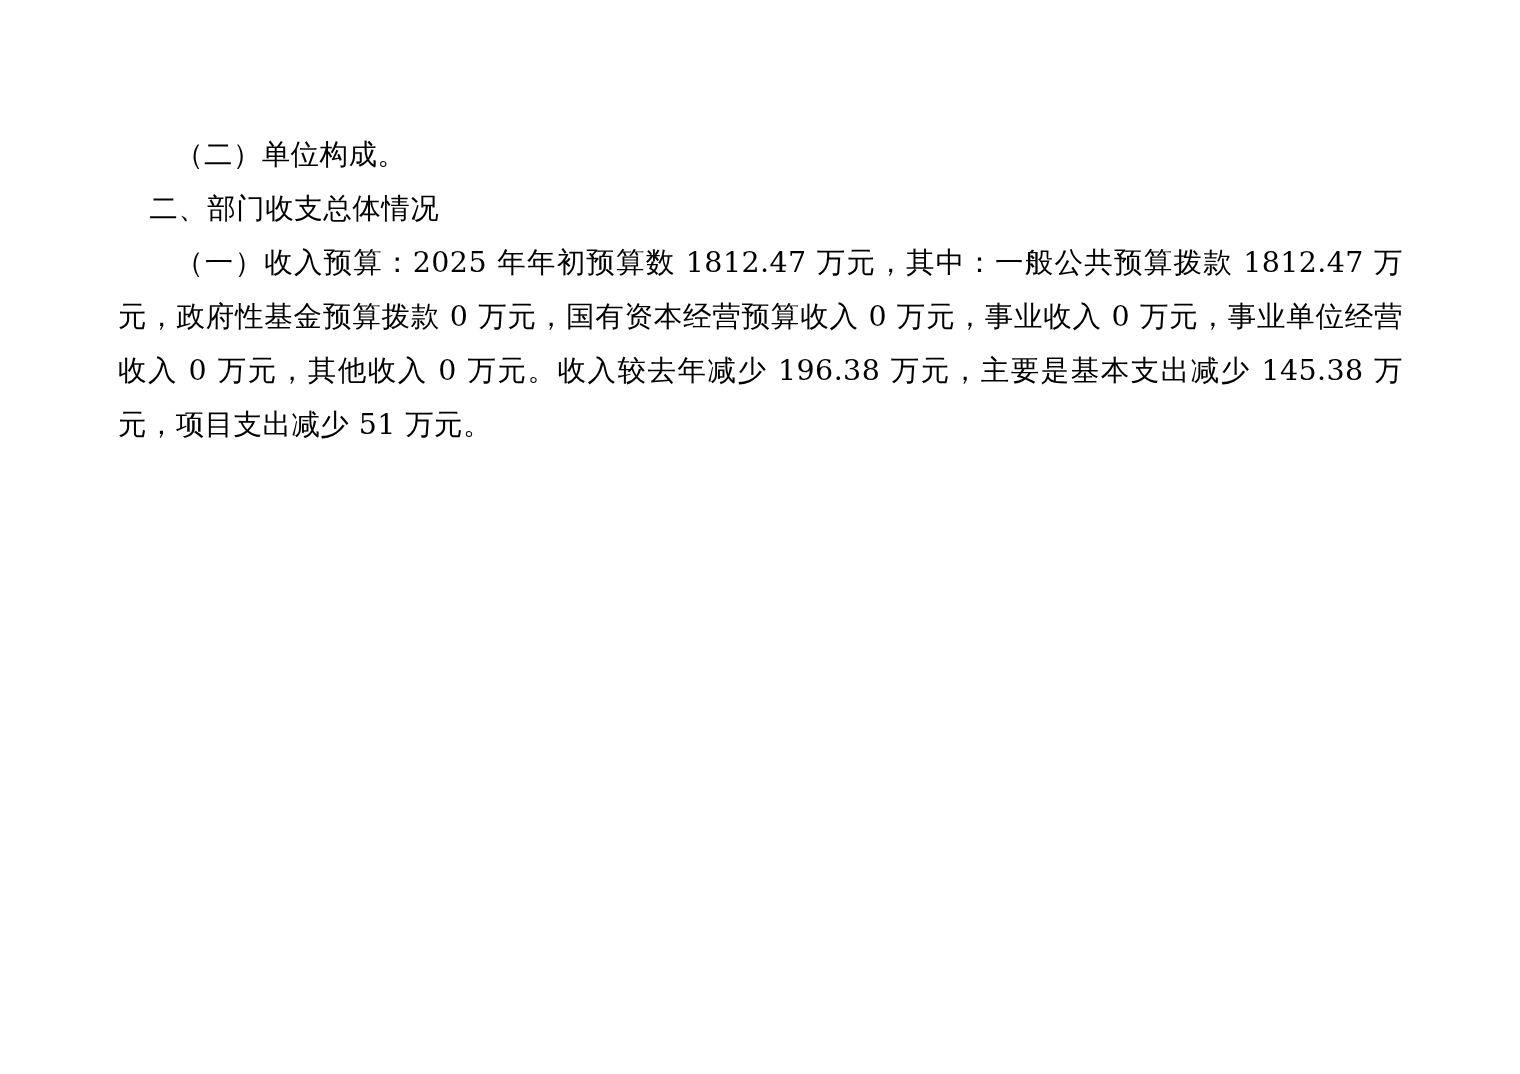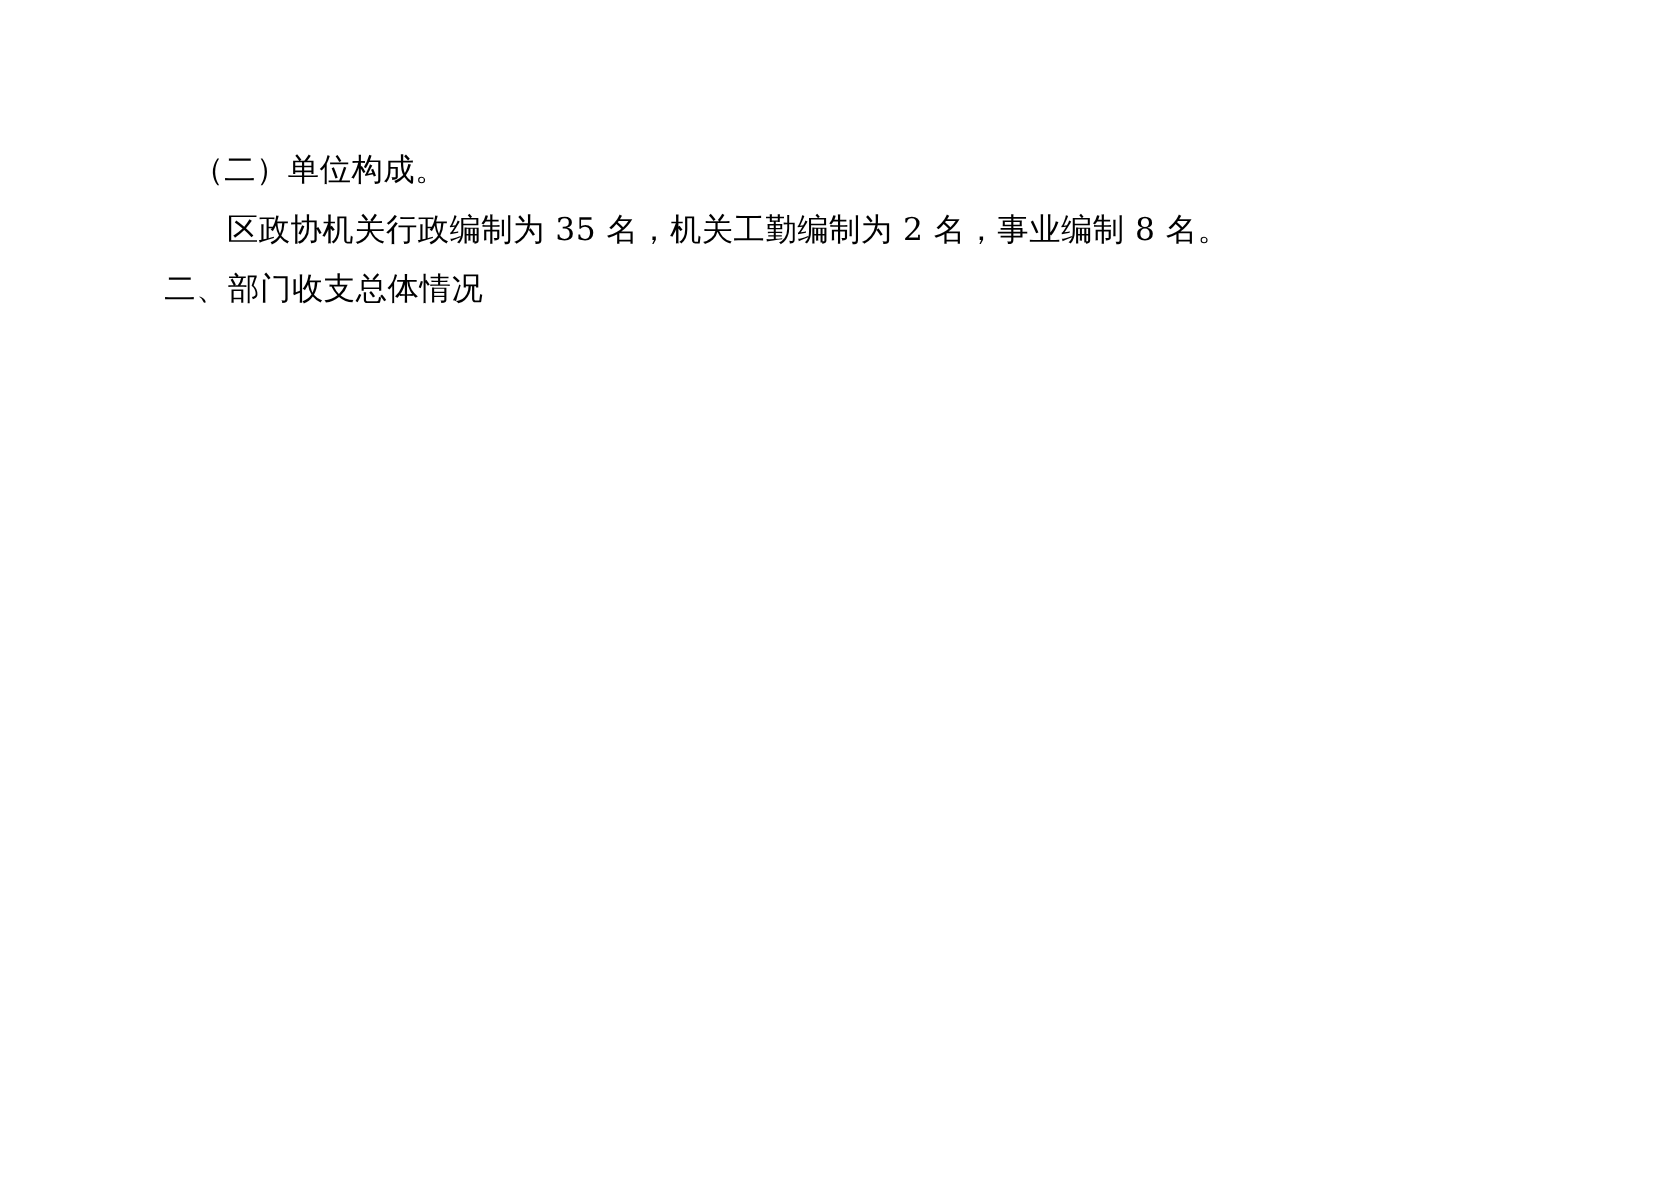--- a/index.html
+++ b/index.html
@@ -51,20 +51,20 @@
 </head>
 <body>
 
 <div class="page">
   <div class="content">
 
     <p class="para indent-2">（二）单位构成。</p>
 
 
 
-    <p class="para indent-3">区政协机关行政编制为 35 名，机关工勤编制为 2 名，事业编制 8 名。</p>
 
     <h2 class="heading">二、部门收支总体情况</h2>
 
+    <p class="para indent-2">（一）收入预算：2025 年年初预算数 1812.47 万元，其中：一般公共预算拨款 1812.47 万元，政府性基金预算拨款 0 万元，国有资本经营预算收入 0 万元，事业收入 0 万元，事业单位经营收入 0 万元，其他收入 0 万元。收入较去年减少 196.38 万元，主要是基本支出减少 145.38 万元，项目支出减少 51 万元。</p>
 
 
   </div>
 </div>
 
 </body></html>

